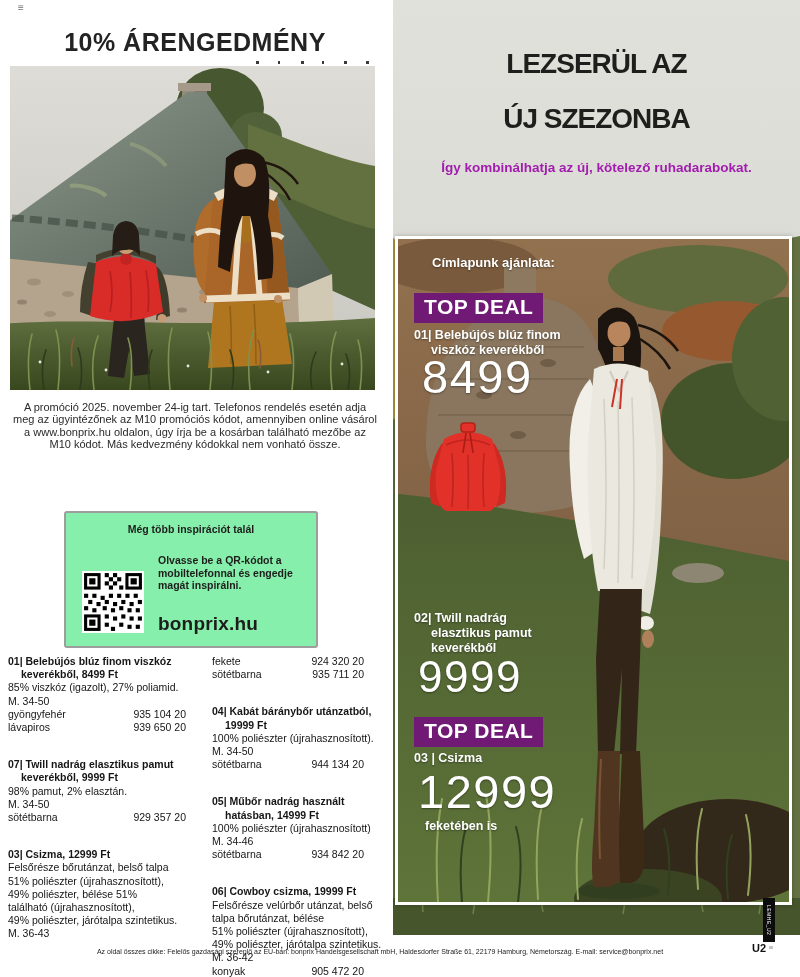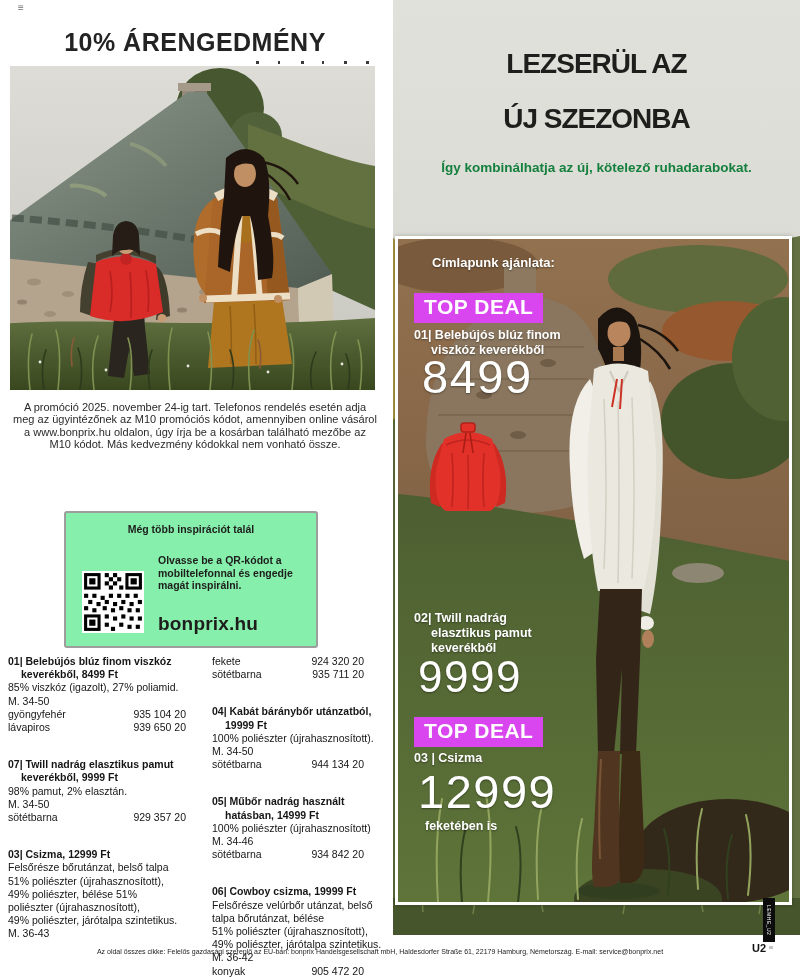--- a/index.html
+++ b/index.html
@@ -38,27 +38,27 @@
   
   #footer-legal{left:0;top:948px;width:760px;text-align:center;font-size:7px;color:#1c1c1c;}
   #page-code{left:752px;top:942px;width:40px;font-size:11px;font-weight:700;color:#111;}
 
   
   #right-panel{left:393px;top:0;width:407px;height:935px;overflow:hidden;}
   #right-bg{position:absolute;left:0;top:0;}
   #right-headline{position:absolute;left:0;top:36px;width:100%;text-align:center;font-weight:700;
                   font-size:28px;line-height:55px;letter-spacing:-1px;color:#1e1e1c;}
   #right-subtitle{position:absolute;left:0;top:160px;width:100%;text-align:center;font-size:13.5px;
-                  font-weight:700;color:#15803d;}
+                  font-weight:700;color:#a21caf;}
   #cover-inset{position:absolute;left:2px;top:236px;width:397px;height:669px;border:3px solid #fff;
                box-sizing:border-box;box-shadow:0 0 4px rgba(0,0,0,.25);}
   #inset-photo{position:absolute;left:0;top:0;}
   .ovl{position:absolute;color:#fff;text-shadow:0 1px 2px rgba(0,0,0,.4);}
   #cover-label{left:34px;top:16px;font-size:13px;font-weight:700;}
-  .topdeal{background:#d946ef;color:#fff;font-weight:700;font-size:21px;letter-spacing:.5px;
+  .topdeal{background:#701a75;color:#fff;font-weight:700;font-size:21px;letter-spacing:.5px;
            padding:2px 10px 4px 10px;display:inline-block;text-shadow:none;}
   #topdeal1{left:16px;top:54px;}
   #topdeal2{left:16px;top:478px;}
   .offer-lines{font-size:12.5px;font-weight:700;line-height:15px;}
   .offer-lines .cont{padding-left:17px;}
   #offer1-lines{left:16px;top:89px;}
   #offer2-lines{left:16px;top:372px;}
   #offer3-lines{left:16px;top:512px;}
   .price{font-size:47px;font-weight:400;letter-spacing:1.5px;line-height:1;}
   #price1{left:24px;top:114px;}
@@ -267,21 +267,21 @@
       <div class="lrow">98% pamut, 2% elasztán.</div>
       <div class="lrow">M. 34-50</div>
       <div class="lrow crow">
           <span>sötétbarna</span>
           <span class="code">929 357 20</span>
         </div>
       <div class="lrow b gap">03| Csizma, 12999 Ft</div>
       <div class="lrow">Felsőrésze bőrutánzat, belső talpa</div>
       <div class="lrow">51% poliészter (újrahasznosított),</div>
       <div class="lrow">49% poliészter, bélése 51%</div>
-      <div class="lrow">poliészter (újrahasznosított),</div>
+      <div class="lrow">található (újrahasznosított),</div>
       <div class="lrow">49% poliészter, járótalpa szintetikus.</div>
       <div class="lrow">M. 36-43</div>
     </div>
     <div class="lcol" id="lcol2">
       <div class="lrow crow">
           <span>fekete</span>
           <span class="code">924 320 20</span>
         </div>
       <div class="lrow crow">
           <span>sötétbarna</span>

